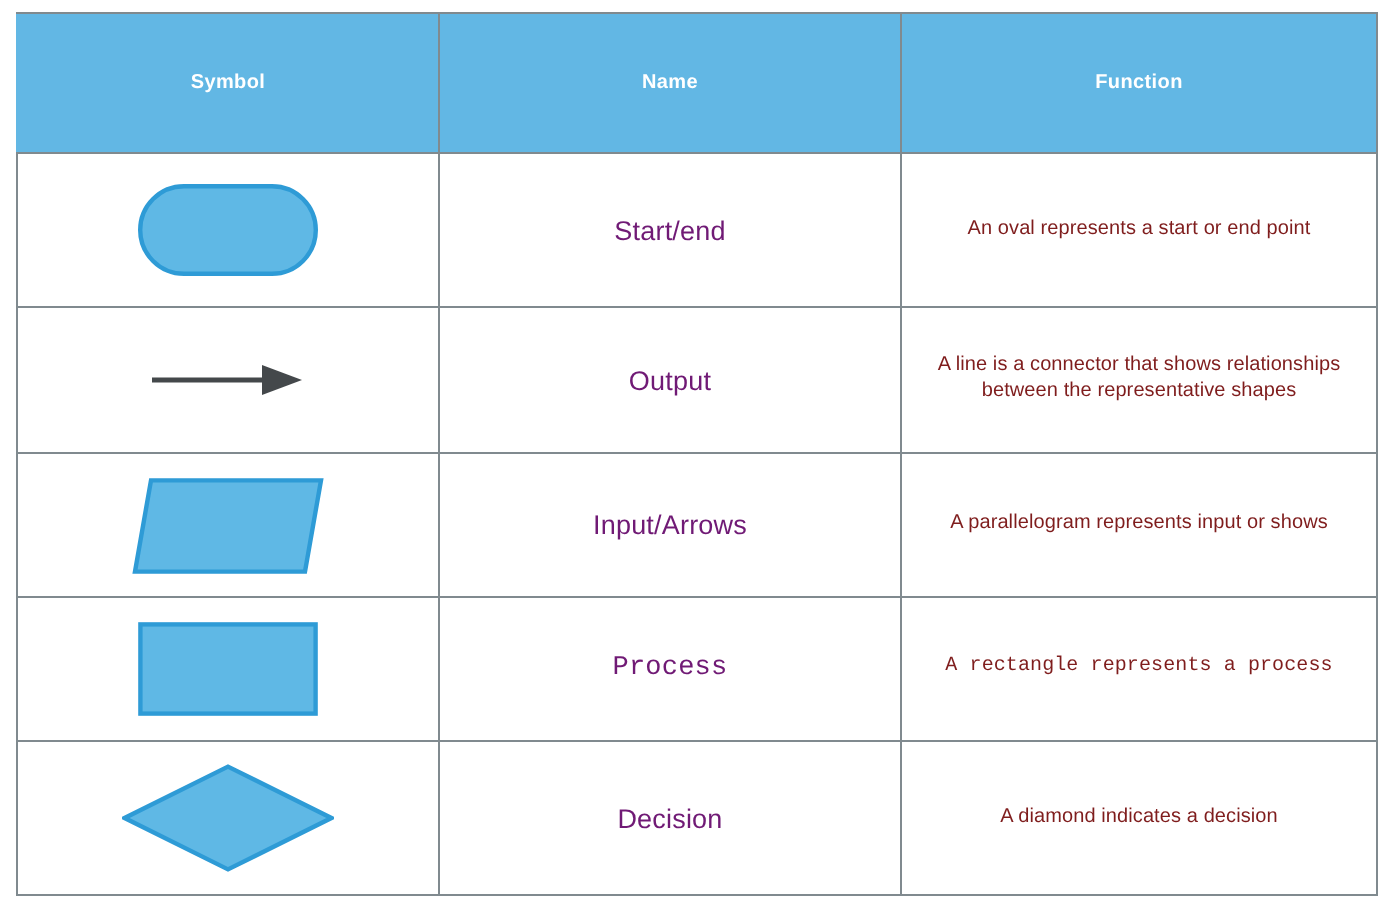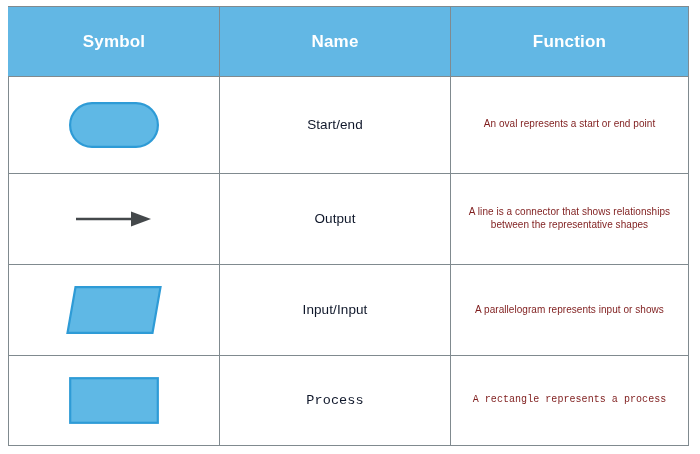--- a/index.html
+++ b/index.html
@@ -43,33 +43,33 @@
   
   col.c-symbol   { width: 211px; }
   col.c-name     { width: 231px; }
   col.c-function { width: 238px; }
 
   thead th {
     background: #62b7e4;
     border-color: #62b7e4;
     color: #ffffff;
     font-weight: bold;
-    font-size: 17px;
+    font-size: 10px;
     letter-spacing: 0.2px;
     height: 69px;
   }
   thead th.first { border-left-color: #62b7e4; }
 
   tbody td {
     background: #ffffff;
     color: #2b2b2b;
   }
   td.name-cell {
     font-size: 13.5px;
-    color: #0f172a;
+    color: #701a75;
     letter-spacing: 0.1px;
   }
   td.function-cell {
     font-size: 10px;
     color: #7f1d1d;
     line-height: 1.28;
     padding: 0 12px;
     letter-spacing: 0.05px;
   }
   td.symbol-cell {
@@ -139,33 +139,44 @@
         </tr>
 
         <tr class="r3">
           <td class="symbol-cell">
             <div class="shape-holder">
               <svg class="shape-svg" width="100" height="48" viewBox="0 0 100 48" aria-hidden="true">
                 <polygon points="11.5,1.2 96.5,1.2 88.5,46.8 3.5,46.8" fill="#5fb8e5" stroke="#2e9bd6" stroke-width="2.2" stroke-linejoin="miter"></polygon>
               </svg>
             </div>
           </td>
-          <td class="name-cell">Input/Input</td>
+          <td class="name-cell">Input/Arrows</td>
           <td class="function-cell">A parallelogram represents input or shows</td>
         </tr>
 
         <tr class="r4">
           <td class="symbol-cell">
             <div class="shape-holder">
               <svg class="shape-svg" width="90" height="47" viewBox="0 0 90 47" aria-hidden="true">
                 <rect x="1.2" y="1.2" width="87.6" height="44.6" fill="#5fb8e5" stroke="#2e9bd6" stroke-width="2.2"></rect>
               </svg>
             </div>
           </td>
           <td class="name-cell">Process</td>
           <td class="function-cell">A rectangle represents a process</td>
         </tr>
 
+        <tr class="r5">
+          <td class="symbol-cell">
+            <div class="shape-holder">
+              <svg class="shape-svg" width="106" height="54" viewBox="0 0 106 54" aria-hidden="true">
+                <polygon points="53,1.3 104.7,27 53,52.7 1.3,27" fill="#5fb8e5" stroke="#2e9bd6" stroke-width="2.2" stroke-linejoin="miter"></polygon>
+              </svg>
+            </div>
+          </td>
+          <td class="name-cell">Decision</td>
+          <td class="function-cell">A diamond indicates a decision</td>
+        </tr>
 
       </tbody>
     </table>
   </div>
 </div>
 
 </body></html>

